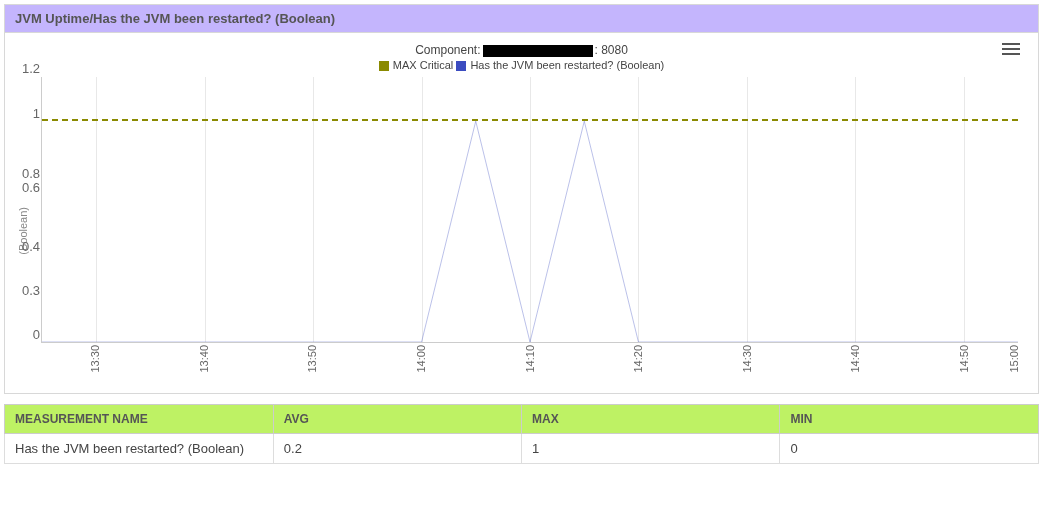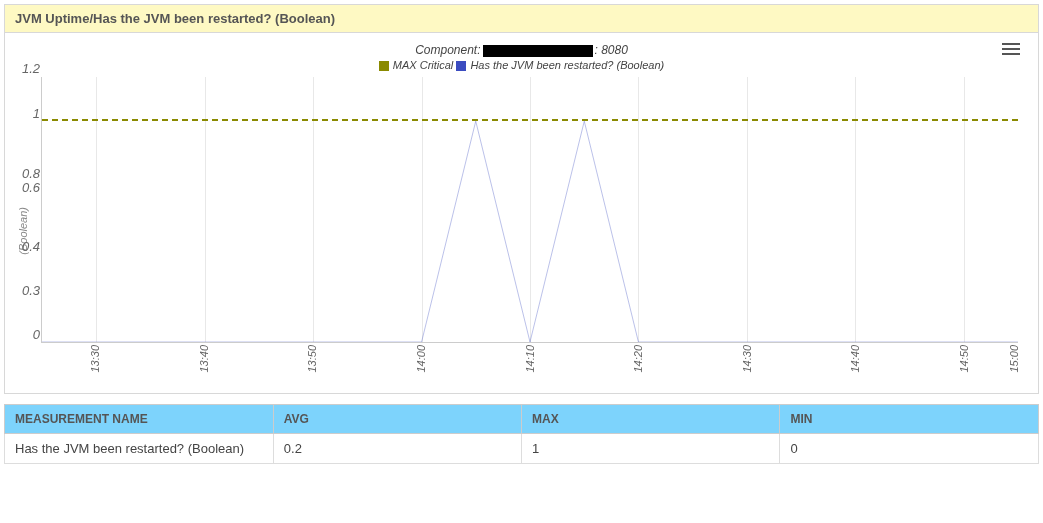--- a/index.html
+++ b/index.html
@@ -10,31 +10,30 @@
     background: #fff;
     color: #333;
     font-size: 13px;
   }
   .panel {
     border: 1px solid #d8d8d8;
     background: #fff;
     width: 1035px;
   }
   .panel-header {
-    background: #fef9c3;
+    background: #c4b5fd;
     border-bottom: 1px solid #d8d8d8;
     padding: 6px 10px;
     font-weight: bold;
     font-size: 13px;
     color: #555;
   }
   .chart-body {
     position: relative;
     padding: 10px 12px 8px 12px;
-    font-style: italic;
   }
   .hamburger {
     position: absolute;
     top: 10px;
     right: 18px;
     width: 18px;
     height: 14px;
     cursor: pointer;
   }
   .hamburger span {
@@ -145,21 +144,21 @@
     margin-top:2px;
   }
   
   .stats-table {
     width:1035px;
     border-collapse:collapse;
     margin-top:10px;
     font-size:13px;
   }
   .stats-table th {
-    background:#7dd3fc;
+    background:#bef264;
     text-align:left;
     padding:7px 10px;
     border:1px solid #ccc;
     color:#555;
     font-weight:bold;
     font-size:12px;
   }
   .stats-table td {
     padding:7px 10px;
     border:1px solid #ddd;

